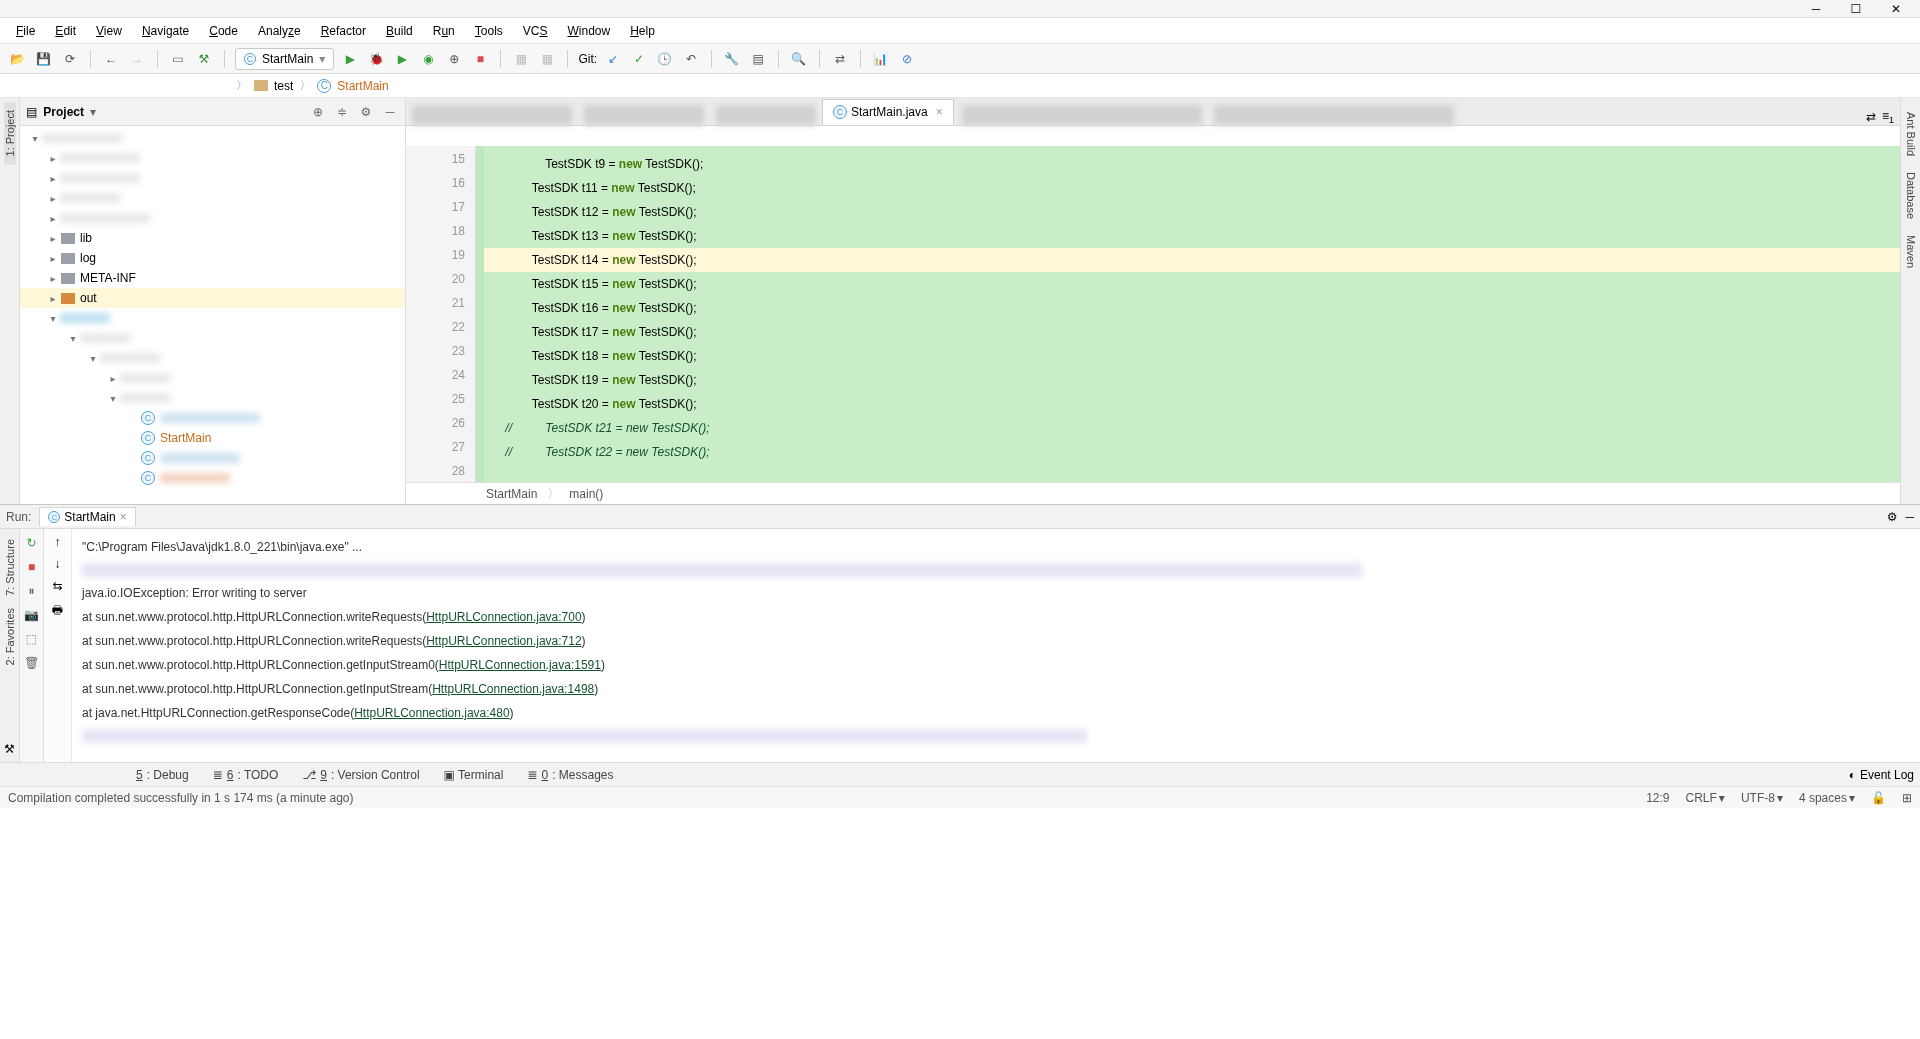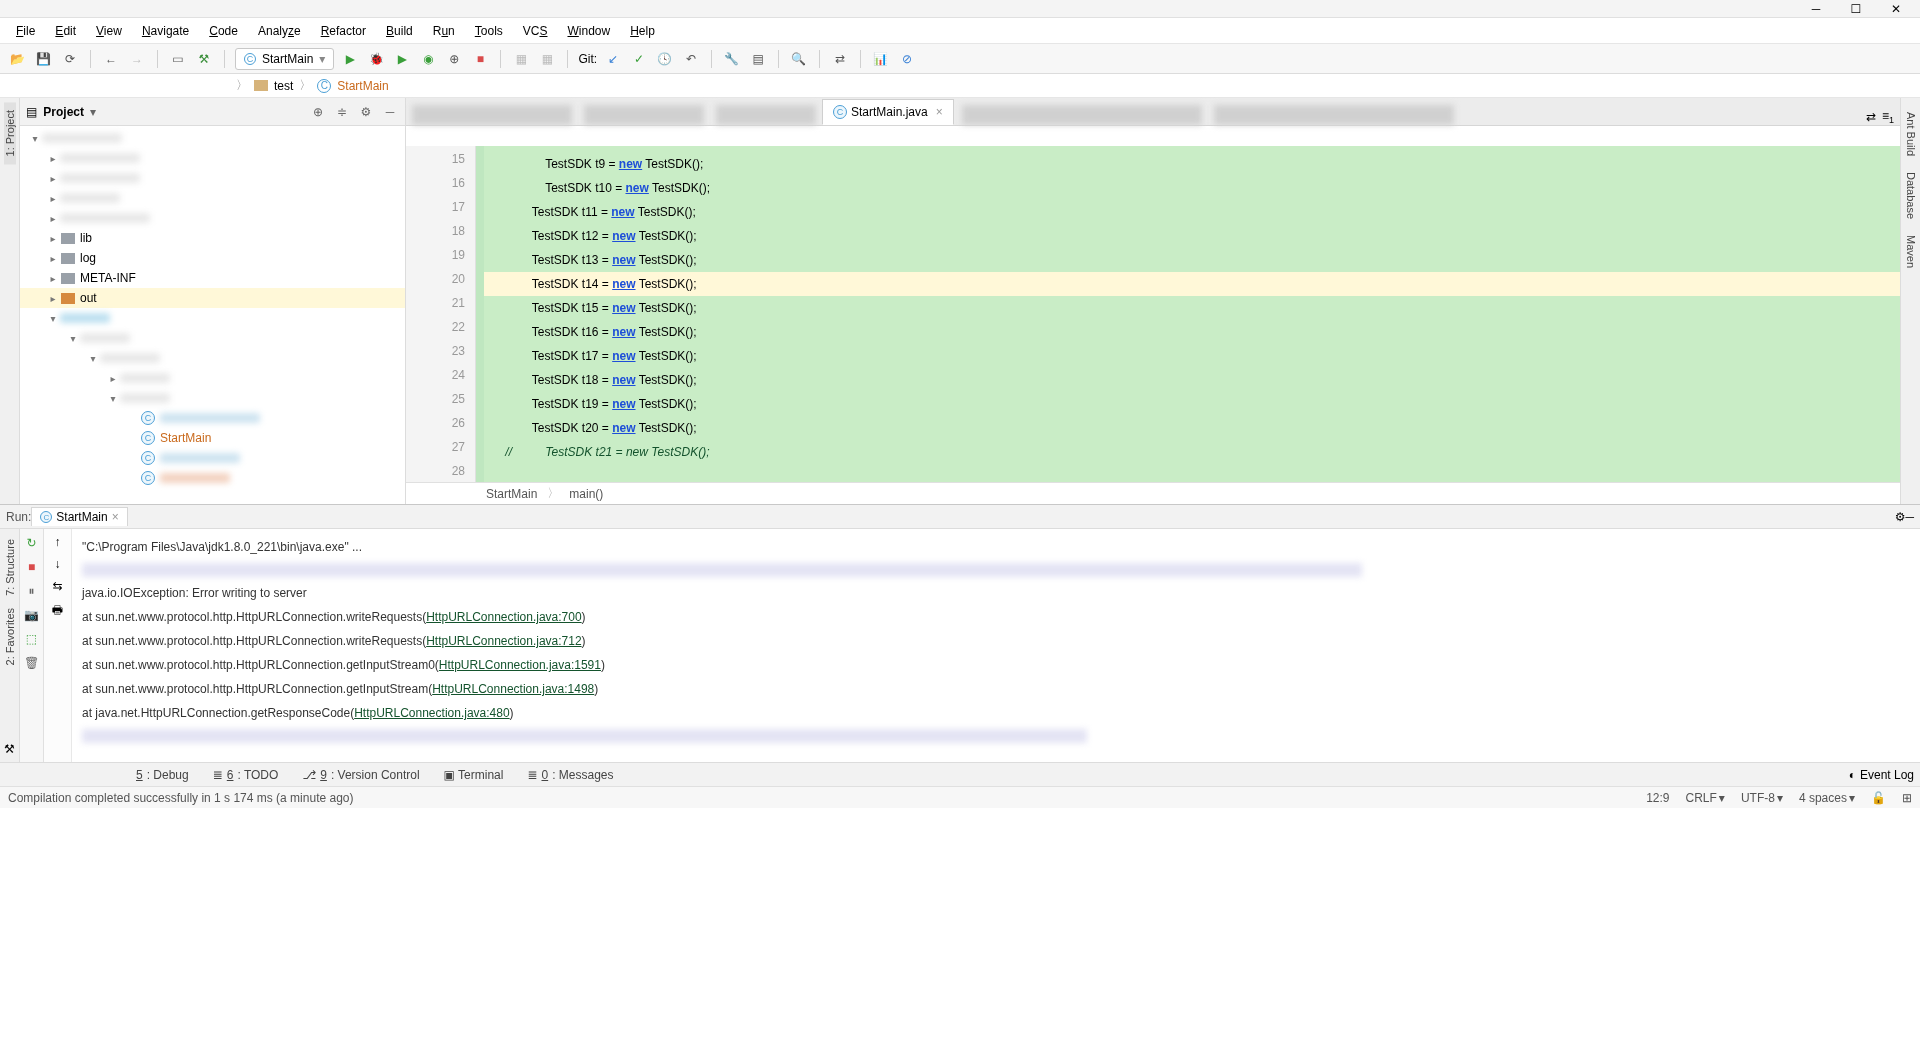--- a/index.html
+++ b/index.html
@@ -62,32 +62,32 @@
 .tabs .blurtab { filter: blur(3px); width:160px; height:20px; background:#d0d0d0; margin:0 6px;}
 .tabs .toolcorner { margin-left:auto; padding:0 6px; display:flex; gap:6px; align-items:center;}
 
 .code-wrap { flex:1; display:flex; background:#fff; overflow:hidden; position:relative;margin-top:20px;}
 .gutter { width:70px; background:#f4f4f4; border-right:1px solid #e0e0e0; font-family:"JetBrains Mono","Consolas",monospace; font-size:13px; color:#999; text-align:right; padding-top:6px;}
 .gutter div { height:24px; padding-right:10px;}
 .vcs-stripe { width:8px; background:#bfe7c0; }
 .code { flex:1; background:#c9edc6; font-family:"JetBrains Mono","Consolas",monospace; font-size:14px; line-height:24px; padding-top:6px; overflow:hidden; position:relative;}
 .code .line { height:24px; white-space:pre; padding-left:8px;}
 .code .line.current { background:#fff8d8; }
-.kw { color:#1d4ed8; font-weight:bold;text-decoration:underline;}
+.kw { color:#4d7c0f; font-weight:bold;}
 .comment { color:#14532d; font-style:italic;}
 .breadcrumb-editor { height:22px; border-top:1px solid #e0e0e0; background:#fff; display:flex; align-items:center; padding-left:80px; gap:10px; font-size:12px; color:#555;}
 .breadcrumb-editor .sep{ color:#aaa;}
 
 
 .rightstripe { width:20px; background:#f0f0f0; border-left:1px solid #dcdcdc; display:flex; flex-direction:column; align-items:center; padding-top:6px;}
 .rightstripe .tab { writing-mode: vertical-rl; padding:8px 0; font-size:11px; cursor:pointer; color:#444;}
 
 
 .runpanel { height: 258px; border-top:1px solid #c8c8c8; display:flex; flex-direction:column; }
-.runhead { height:24px; background:#f2f2f2; border-bottom:1px solid #dcdcdc; display:flex; align-items:center; padding:0 6px; }
+.runhead { height:24px; background:#f2f2f2; border-bottom:1px solid #dcdcdc; display:flex; align-items:center; padding:0 6px; gap:8px;}
 .runhead .title { color:#555;}
 .runhead .runtab { background:#fff; border:1px solid #d6d6d6; border-bottom:none; padding:2px 8px; display:flex; gap:4px; align-items:center;}
 .runhead .spacer{flex:1;}
 .runbody { flex:1; display:flex; overflow:hidden;}
 .runtools { width:24px; background:#f7f7f7; border-right:1px solid #e0e0e0; display:flex; flex-direction:column; align-items:center; padding-top:6px; gap:8px;}
 .runtools .t { width:16px;height:16px; cursor:pointer;font-size:12px;color:#666; display:flex;align-items:center;justify-content:center;}
 .runtools2 { width:28px; background:#fcfcfc; border-right:1px solid #e8e8e8; display:flex; flex-direction:column; align-items:center; padding-top:6px; gap:8px;}
 .console { flex:1; font-family:"Consolas",monospace; font-size:14px; line-height:24px; padding:6px 10px; overflow:hidden; color:#333;}
 .console .link { color:#14532d; text-decoration:underline; cursor:pointer;}
 .console .blurline { filter:blur(3px); background:#e4e4f4; height:14px; margin:4px 0; width:70%; }
@@ -329,32 +329,32 @@
           <div>23</div>
           <div>24</div>
           <div>25</div>
           <div>26</div>
           <div>27</div>
           <div>28</div>
         </div>
       <div class="vcs-stripe"></div>
       <div class="code" id="codebody">
           <div class="line">                TestSDK t9 = <span class="kw">new</span> TestSDK();</div>
-          <div class="line">                TestSDK t10 = <span class="kw">new</span> TestSDK();</div>
           <div class="line">            TestSDK t11 = <span class="kw">new</span> TestSDK();</div>
           <div class="line">            TestSDK t12 = <span class="kw">new</span> TestSDK();</div>
           <div class="line">            TestSDK t13 = <span class="kw">new</span> TestSDK();</div>
           <div class="line current">            TestSDK t14 = <span class="kw">new</span> TestSDK();</div>
           <div class="line">            TestSDK t15 = <span class="kw">new</span> TestSDK();</div>
           <div class="line">            TestSDK t16 = <span class="kw">new</span> TestSDK();</div>
           <div class="line">            TestSDK t17 = <span class="kw">new</span> TestSDK();</div>
           <div class="line">            TestSDK t18 = <span class="kw">new</span> TestSDK();</div>
           <div class="line">            TestSDK t19 = <span class="kw">new</span> TestSDK();</div>
           <div class="line">            TestSDK t20 = <span class="kw">new</span> TestSDK();</div>
           <div class="line"><span class="comment">    //          TestSDK t21 = new TestSDK();</span></div>
+          <div class="line"><span class="comment">    //          TestSDK t22 = new TestSDK();</span></div>
         </div>
     </div>
     <div class="breadcrumb-editor">
       <span>StartMain</span>
       <span class="sep">〉</span>
       <span>main()</span>
     </div>
   </div>
 
   <div class="rightstripe">

